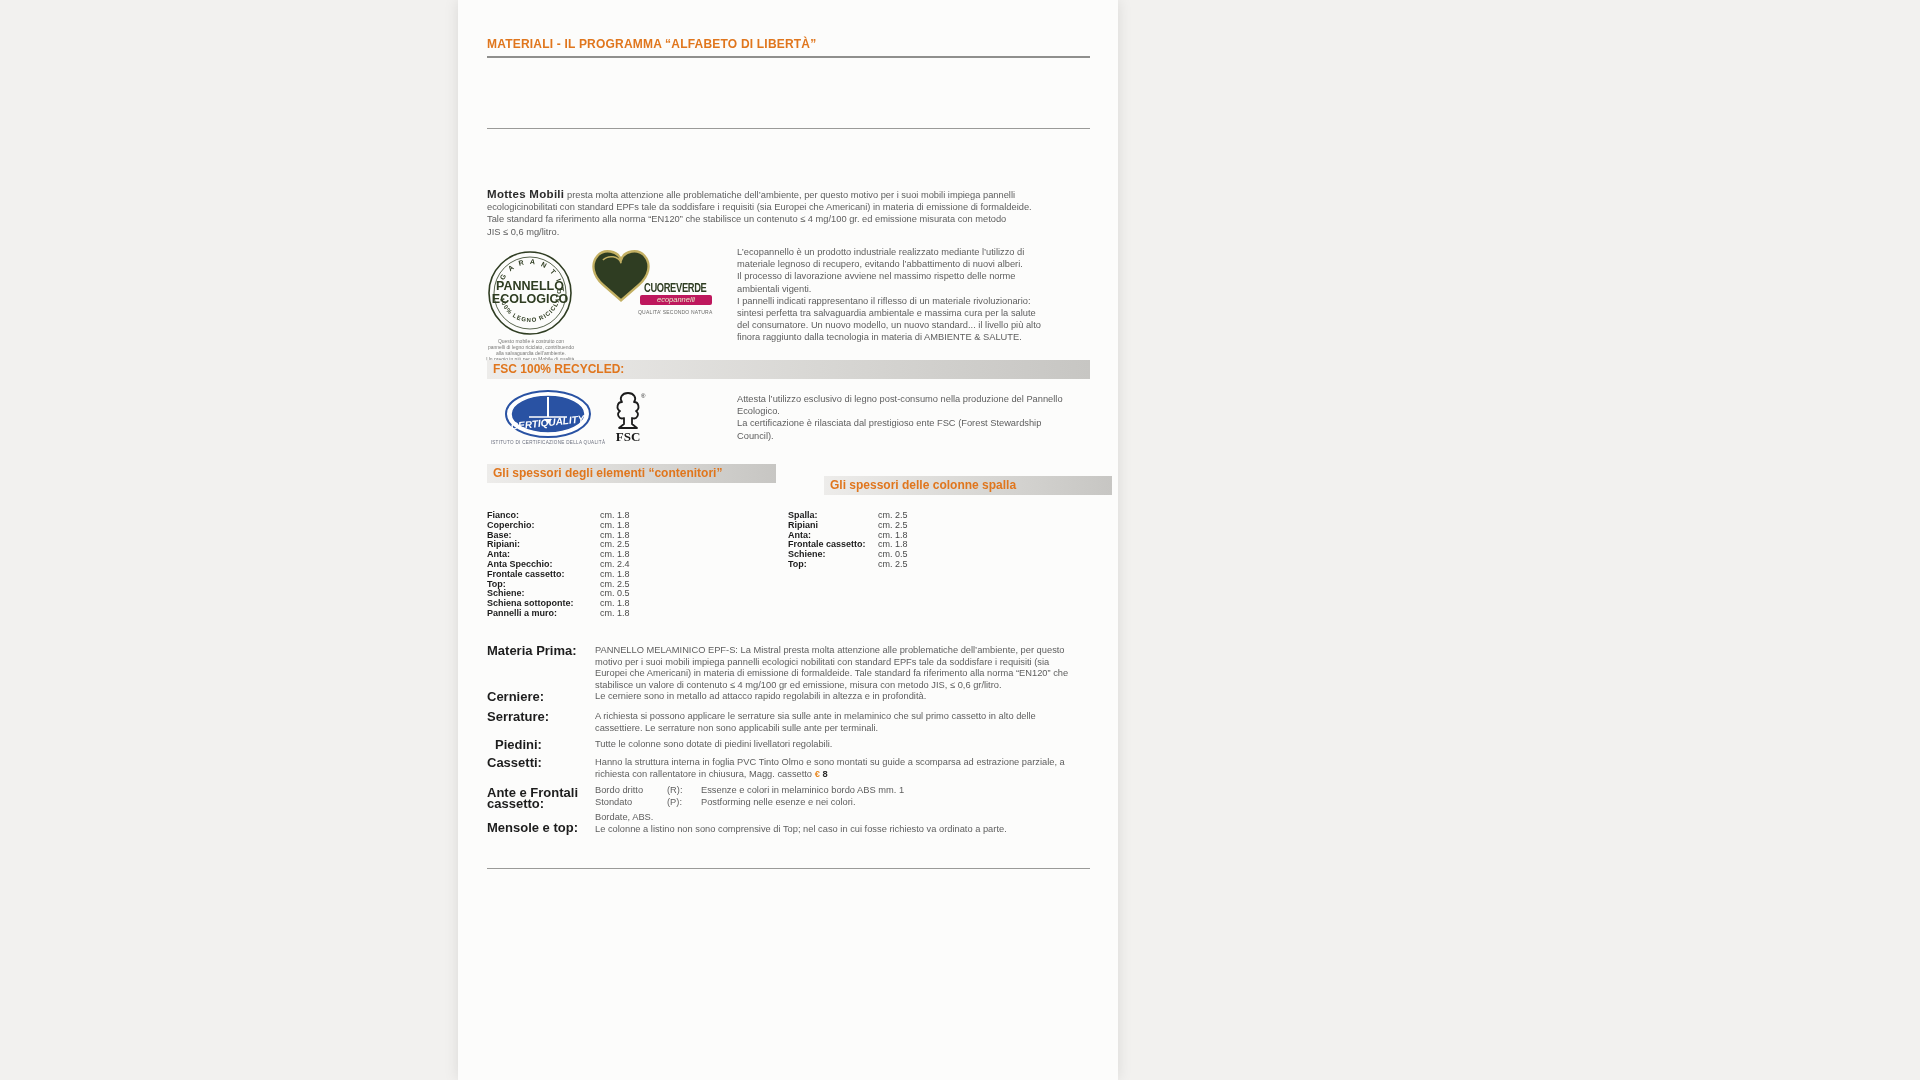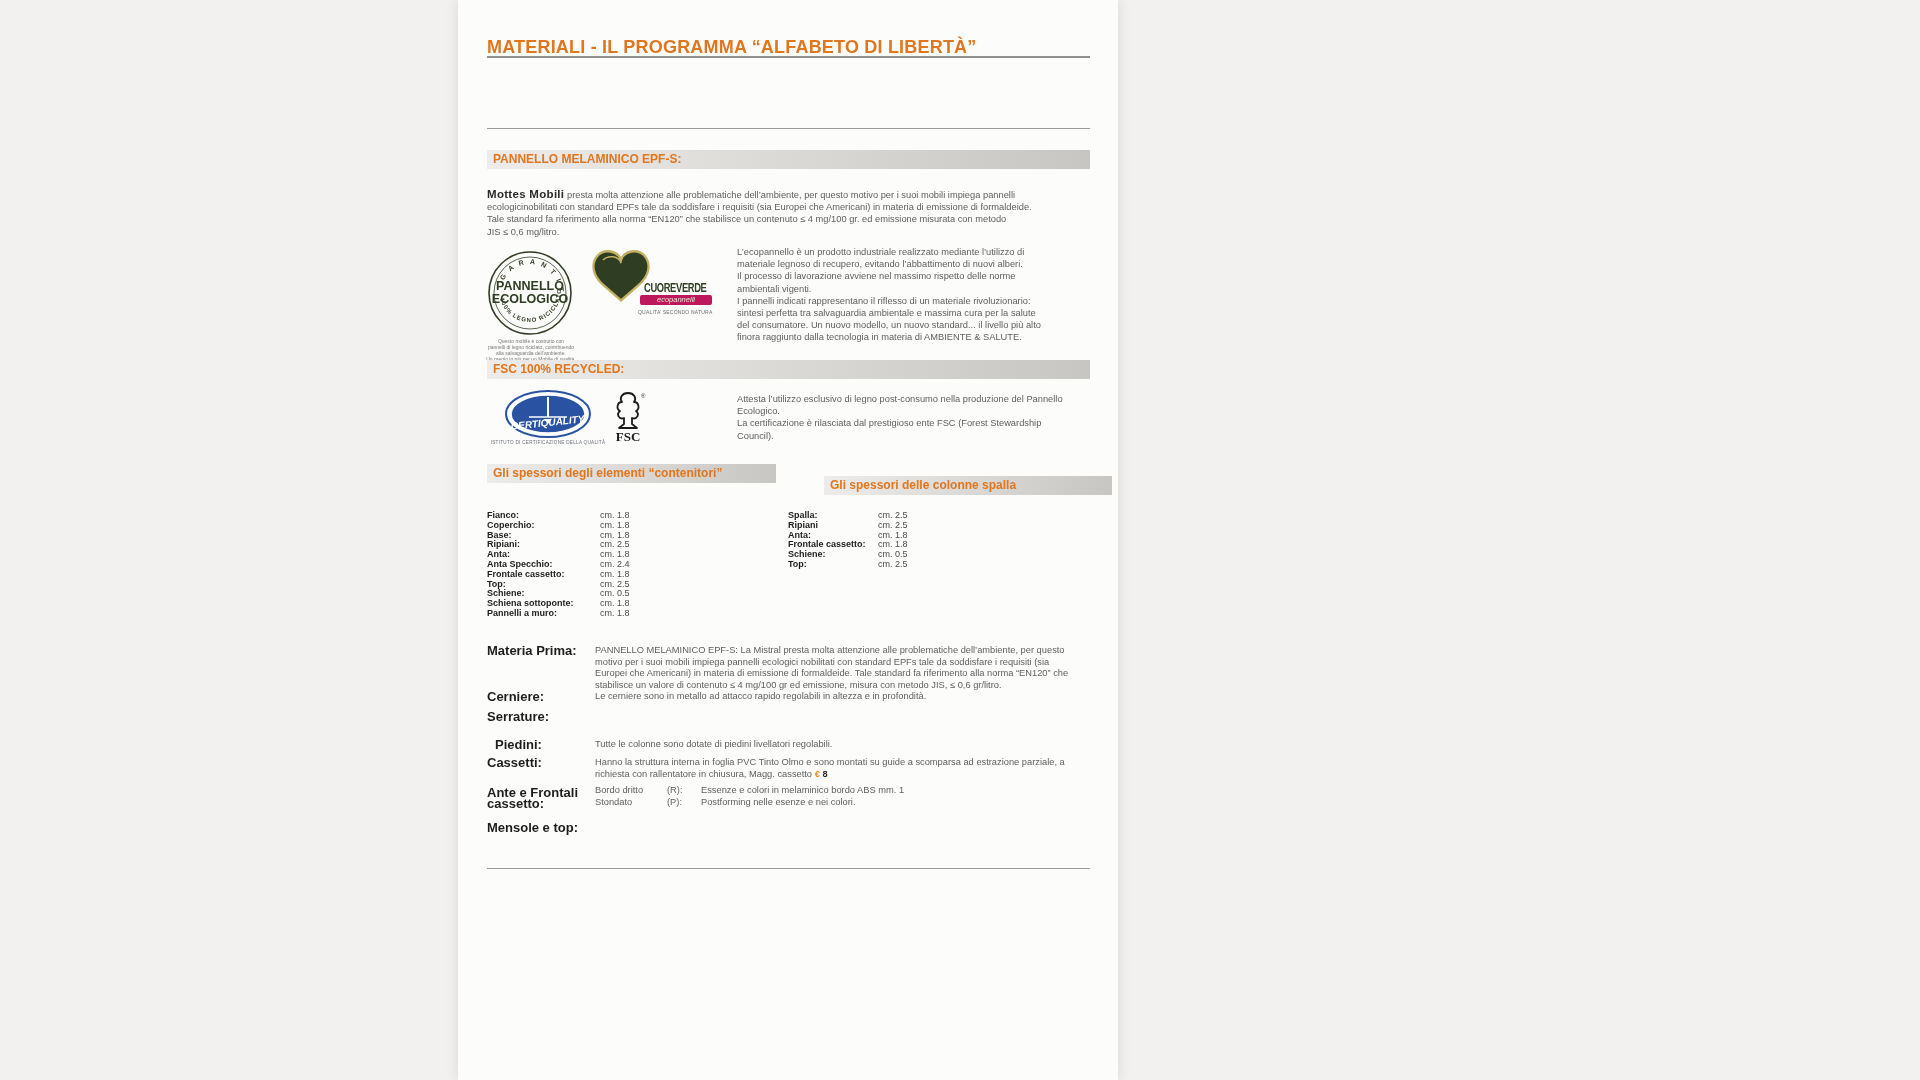--- a/index.html
+++ b/index.html
@@ -10,21 +10,21 @@
     color:#5e5e5e;
   }
   .page{
     position:absolute;left:458px;top:0;width:660px;height:1080px;
     background:#fcfcfb;box-shadow:0 0 14px rgba(0,0,0,.10);
   }
   .abs{position:absolute;}
   .pre{white-space:pre-line;}
   .doc-title{
     left:29px;top:37px;width:603px;
-    font-size:18px;font-weight:bold;color:#e0761d;letter-spacing:.2px;
+    font-size:12px;font-weight:bold;color:#e0761d;letter-spacing:.2px;
   }
   .rule{left:29px;width:603px;background:#9a9a98;height:1px;}
   .rule.thick{height:2px;background:#8f8f8d;}
   .banner{
     left:29px;height:19px;line-height:19px;padding-left:6px;box-sizing:border-box;
     background:linear-gradient(90deg,#edecea 0%,#d8d7d4 55%,#c7c6c3 100%);
     font-size:12px;font-weight:bold;color:#e0761d;
   }
   .body-text{font-size:9.3px;line-height:12.2px;color:#5e5e5e;}
   .lead{font-size:11.5px;font-weight:bold;color:#2b2b2b;letter-spacing:.3px;}
@@ -60,21 +60,20 @@
 </style>
 </head>
 <body>
 
 <div class="page">
 
   <div class="abs doc-title">MATERIALI - IL PROGRAMMA “ALFABETO DI LIBERTÀ”</div>
   <div class="abs rule thick" style="top:56px;"></div>
   <div class="abs rule" style="top:128px;"></div>
 
-  <div class="abs banner" style="top:150px;width:603px;">PANNELLO MELAMINICO EPF-S:</div>
 
   <div class="abs body-text" style="left:29px;top:188px;width:612px;"><span class="lead">Mottes Mobili</span><span class="pre"> presta molta attenzione alle problematiche dell’ambiente, per questo motivo per i suoi mobili impiega pannelli
 ecologicinobilitati con standard EPFs tale da soddisfare i requisiti (sia Europei che Americani) in materia di emissione di formaldeide.
 Tale standard fa riferimento alla norma “EN120” che stabilisce un contenuto ≤ 4 mg/100 gr. ed emissione misurata con metodo
 JIS ≤ 0,6 mg/litro.</span></div>
 
   <div class="abs" style="left:29px;top:250px;width:86px;height:86px;">
     <svg width="86" height="86" viewBox="0 0 86 86">
       <defs>
         <path id="arcTop" d="M 14,43 A 29,29 0 0 1 72,43"></path>
@@ -221,20 +220,22 @@
   <div class="abs d-label" style="left:29px;top:646px;">Materia Prima:</div>
   <div class="abs d-text pre" style="left:137px;top:645px;width:496px;">PANNELLO MELAMINICO EPF-S: La Mistral presta molta attenzione alle problematiche dell’ambiente, per questo
 motivo per i suoi mobili impiega pannelli ecologici nobilitati con standard EPFs tale da soddisfare i requisiti (sia
 Europei che Americani) in materia di emissione di formaldeide. Tale standard fa riferimento alla norma “EN120” che
 stabilisce un valore di contenuto ≤ 4 mg/100 gr ed emissione, misura con metodo JIS, ≤ 0,6 gr/litro.</div>
 
   <div class="abs d-label" style="left:29px;top:692px;">Cerniere:</div>
   <div class="abs d-text pre" style="left:137px;top:691px;width:496px;">Le cerniere sono in metallo ad attacco rapido regolabili in altezza e in profondità.</div>
 
   <div class="abs d-label" style="left:29px;top:712px;">Serrature:</div>
+  <div class="abs d-text pre" style="left:137px;top:711px;width:496px;">A richiesta si possono applicare le serrature sia sulle ante in melaminico che sul primo cassetto in alto delle
+cassettiere. Le serrature non sono applicabili sulle ante per terminali.</div>
 
   <div class="abs d-label" style="left:29px;top:740px;padding-left:8px;">Piedini:</div>
   <div class="abs d-text pre" style="left:137px;top:739px;width:496px;">Tutte le colonne sono dotate di piedini livellatori regolabili.</div>
 
   <div class="abs d-label" style="left:29px;top:758px;">Cassetti:</div>
   <div class="abs d-text" style="left:137px;top:757px;width:496px;"><span class="pre">Hanno la struttura interna in foglia PVC Tinto Olmo e sono montati su guide a scomparsa ad estrazione parziale, a
 richiesta con rallentatore in chiusura, Magg. cassetto</span>
     <span class="euro">€</span>
     <span class="price">8</span>
   </div>
@@ -244,15 +245,17 @@
   <div class="abs ante-grid" style="left:137px;top:785px;width:496px;">
     <span>Bordo dritto</span>
       <span>(R):</span>
       <span>Essenze e colori in melaminico bordo ABS mm. 1</span>
     <span>Stondato</span>
       <span>(P):</span>
       <span>Postforming nelle esenze e nei colori.</span>
   </div>
 
   <div class="abs d-label" style="left:29px;top:823px;">Mensole e top:</div>
+  <div class="abs d-text pre" style="left:137px;top:812px;width:496px;">Bordate, ABS.
+Le colonne a listino non sono comprensive di Top; nel caso in cui fosse richiesto va ordinato a parte.</div>
 
   <div class="abs rule" style="top:868px;"></div>
 </div>
 
 </body></html>

